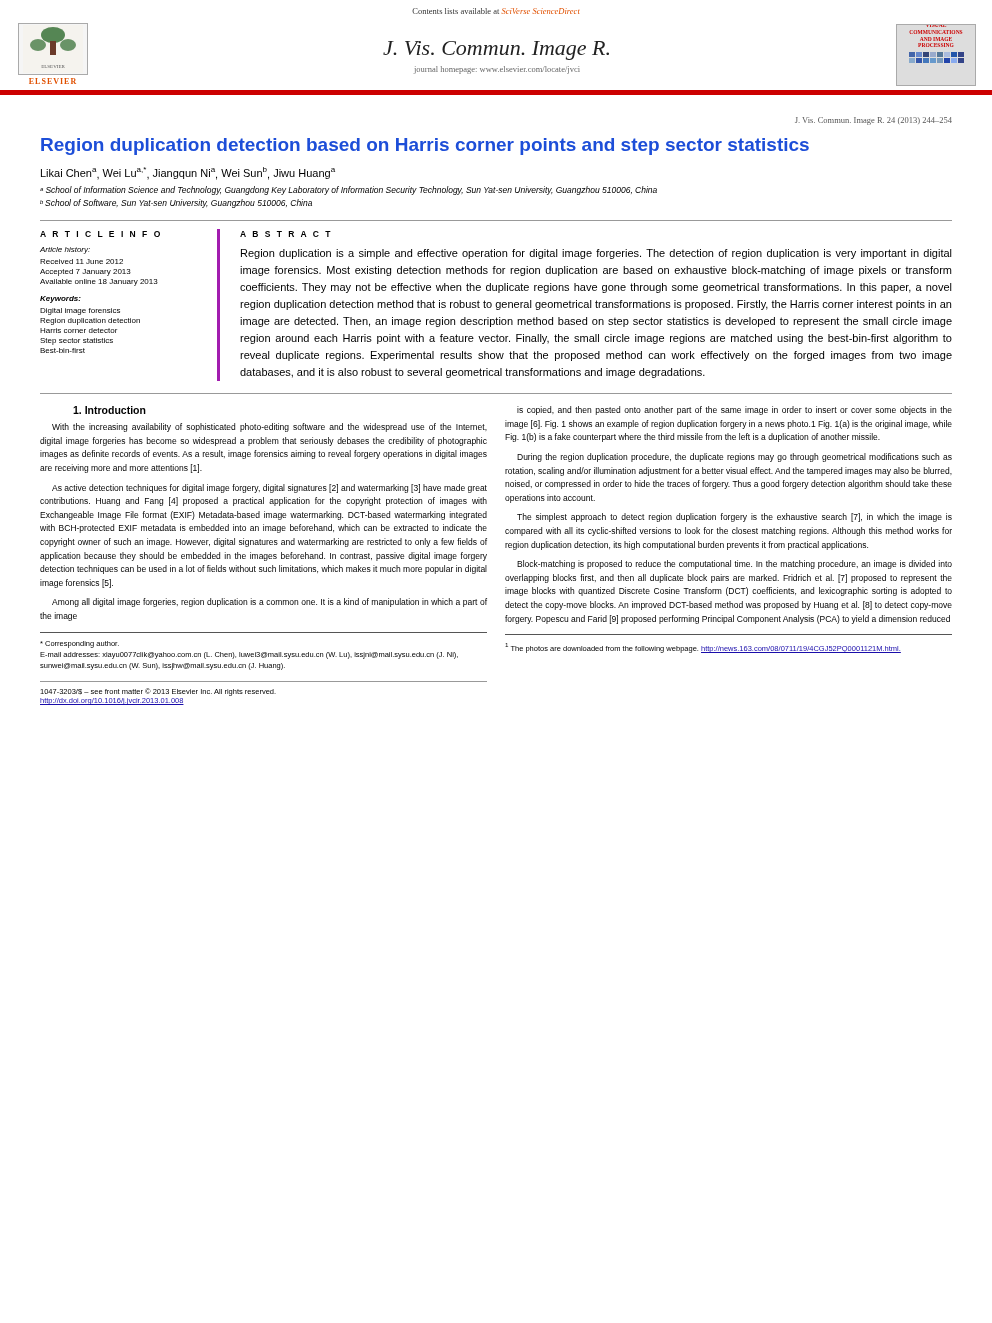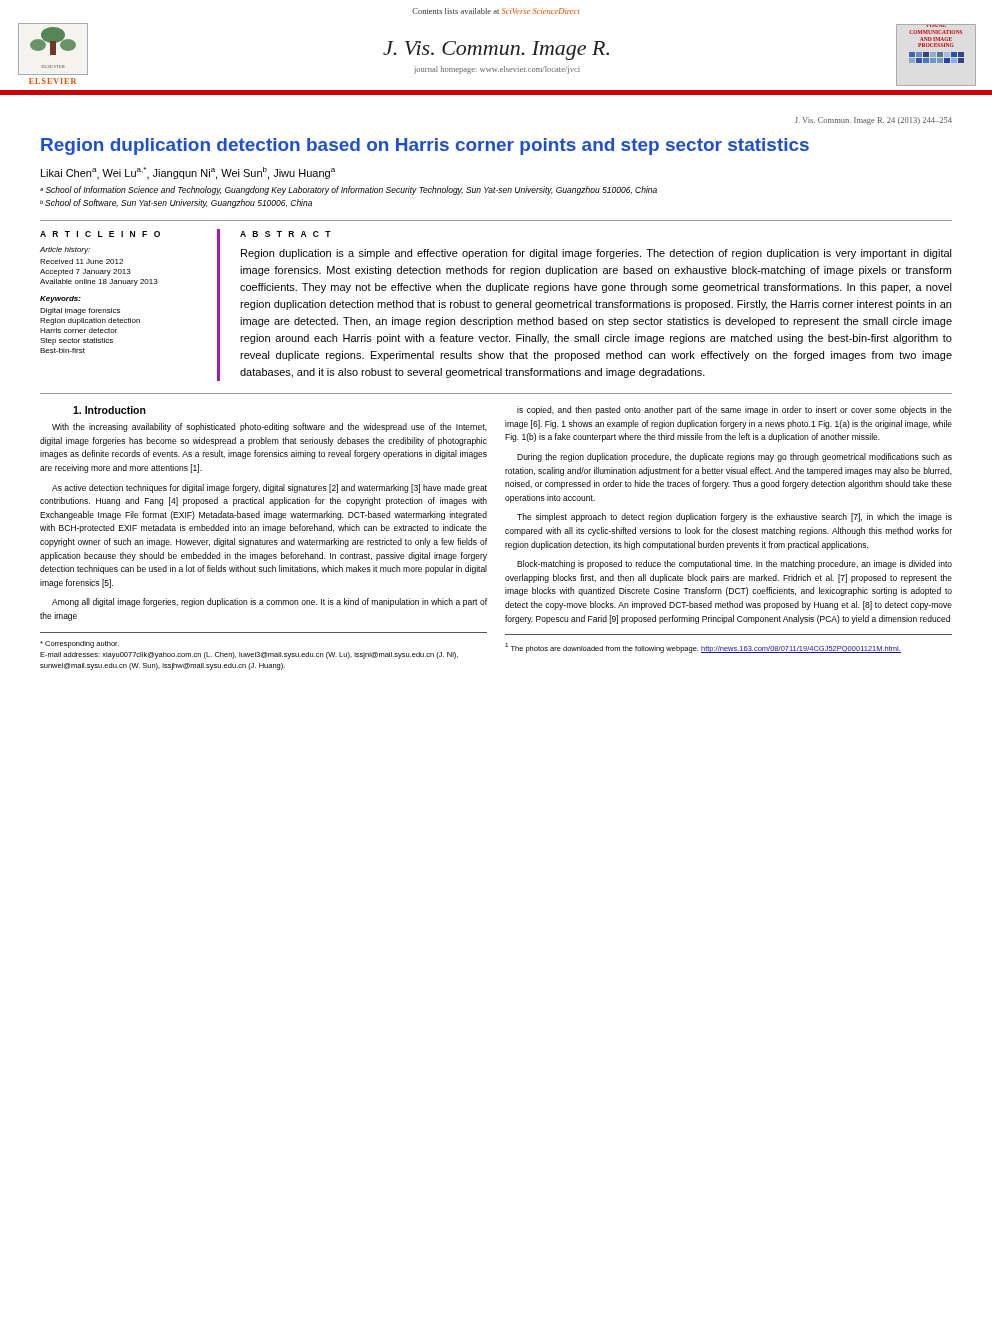--- a/index.html
+++ b/index.html
@@ -421,20 +421,24 @@
       <div class="footnote-section">
         <div class="footnote-text">
           <span>* Corresponding author.</span>
         </div>
         <div class="footnote-text">
           <span>E-mail addresses:</span>
           <span>xiayu0077clik@yahoo.com.cn (L. Chen), luwei3@mail.sysu.edu.cn (W. Lu), issjni@mail.sysu.edu.cn (J. Ni), sunwei@mail.sysu.edu.cn (W. Sun), issjhw@mail.sysu.edu.cn (J. Huang).</span>
         </div>
       </div>
 
+      <div class="bottom-footer">
+        <div>1047-3203/$ – see front matter © 2013 Elsevier Inc. All rights reserved.</div>
+        <div class="footer-link">http://dx.doi.org/10.1016/j.jvcir.2013.01.008</div>
+      </div>
     </div>
 
     <div class="body-column">
       <p class="body-text">is copied, and then pasted onto another part of the same image in order to insert or cover some objects in the image [6]. Fig. 1 shows an example of region duplication forgery in a news photo.1 Fig. 1(a) is the original image, while Fig. 1(b) is a fake counterpart where the third missile from the left is a duplication of another missile.</p>
       <p class="body-text">During the region duplication procedure, the duplicate regions may go through geometrical modifications such as rotation, scaling and/or illumination adjustment for a better visual effect. And the tampered images may also be blurred, noised, or compressed in order to hide the traces of forgery. Thus a good forgery detection algorithm should take these operations into account.</p>
       <p class="body-text">The simplest approach to detect region duplication forgery is the exhaustive search [7], in which the image is compared with all its cyclic-shifted versions to look for the closest matching regions. Although this method works for region duplication detection, its high computational burden prevents it from practical applications.</p>
       <p class="body-text">Block-matching is proposed to reduce the computational time. In the matching procedure, an image is divided into overlapping blocks first, and then all duplicate block pairs are marked. Fridrich et al. [7] proposed to represent the image blocks with quantized Discrete Cosine Transform (DCT) coefficients, and lexicographic sorting is adopted to detect the copy-move blocks. An improved DCT-based method was proposed by Huang et al. [8] to detect copy-move forgery. Popescu and Farid [9] proposed performing Principal Component Analysis (PCA) to yield a dimension reduced</p>
 
       <div class="footnote-section">
         <div class="footnote-text">

